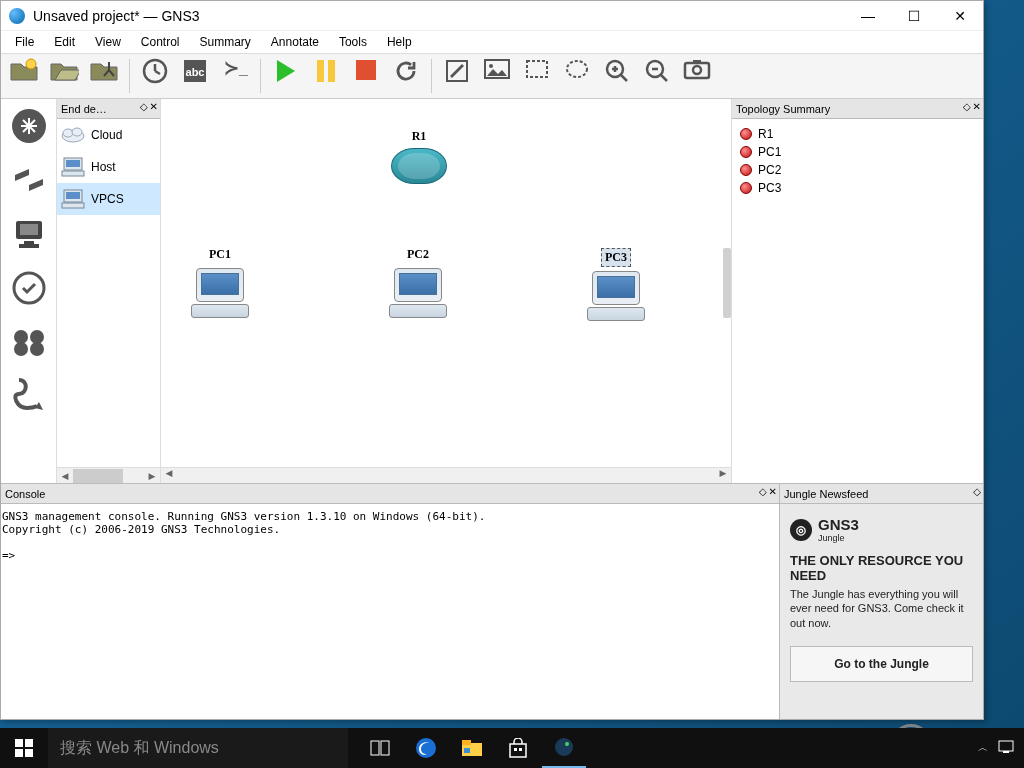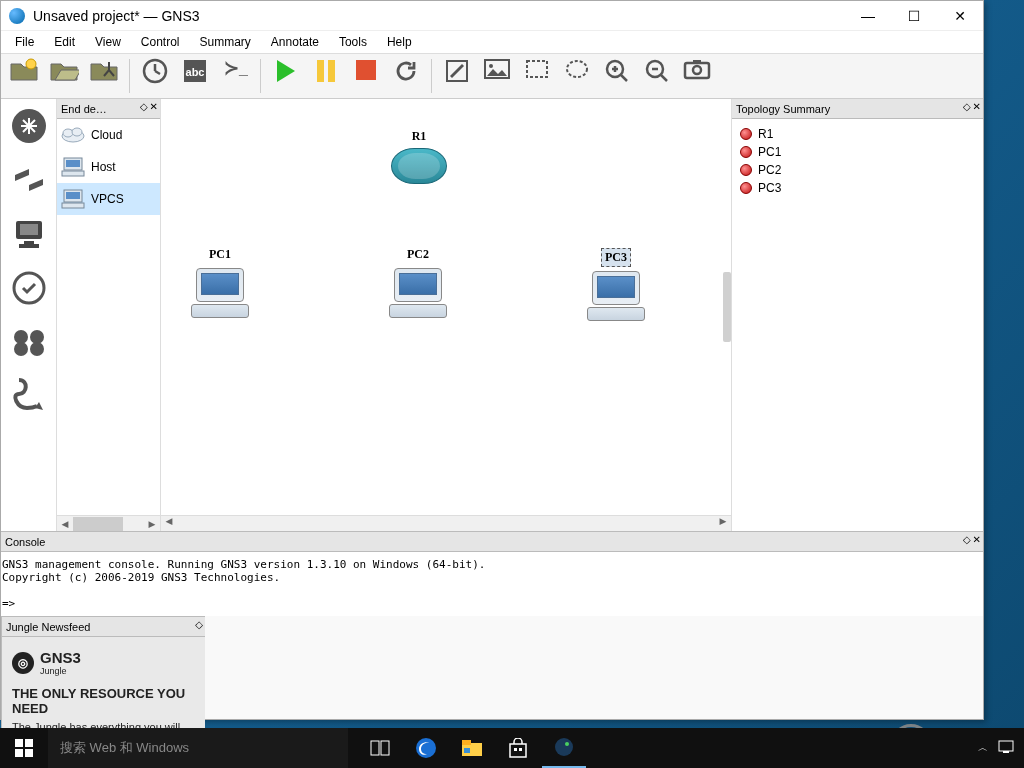--- a/index.html
+++ b/index.html
@@ -63,34 +63,34 @@
 .canvas-hscroll { height:16px; background:#f0f0f0; border-top:1px solid #ddd; position:relative;}
 .scrub { position:absolute; right:0; top:50%; width:8px; height:70px; background:#d0d0d0; transform:translateY(-50%); border-radius:2px;}
 
 
 .topo { width:252px; background:#fff; border-left:1px solid #ddd; display:flex; flex-direction:column; }
 .topolist { flex:1; padding:6px 8px; font-size:12px; }
 .topoitem { display:flex; align-items:center; gap:6px; padding:2px 0; }
 .statusdot { width:12px; height:12px; border-radius:50%; background:radial-gradient(circle at 35% 35%,#ff9090,#c01010); border:1px solid #800; }
 
 
-.lower { height:188px; display:flex;flex-direction:column; }
+.lower { height:236px; display:flex; }
 .console { flex:1; display:flex; flex-direction:column; border-top:1px solid #bbb; }
 .console-body { flex:1; background:#fff; font:11px monospace; padding:6px 1px; white-space:pre-wrap; }
 .jungle { width:204px; border-top:1px solid #bbb; border-left:1px solid #bbb; background:#e9e9e9; display:flex; flex-direction:column; }
 .jungle-body { flex:1; padding:12px 10px; font-size:11px; color:#222; }
 .jungle-logo { display:flex; align-items:center; gap:6px; font-weight:bold; font-size:15px; margin-bottom:10px;}
 .jungle-logo .ico { width:22px;height:22px;border-radius:50%;background:#222;display:flex;align-items:center;justify-content:center;color:#fff;font-size:12px;}
 .jungle-head { font-weight:bold; font-size:13px; margin-bottom:4px; }
 .jungle-btn { margin-top:16px; padding:10px; background:#f6f6f6; border:1px solid #bbb; text-align:center; font-weight:bold; font-size:12px; }
 
 
 .taskbar { position:absolute; left:0; right:0; bottom:0; height:40px; background:#101010; display:flex; align-items:center; color:#fff; }
 .taskbar .startbtn { width:48px; height:40px; display:flex; align-items:center; justify-content:center; }
-.taskbar .search { flex:0 0 300px; height:40px; background:#1a1a1a; display:flex; align-items:center; padding:0 12px; color:#888; font-size:13px; }
+.taskbar .search { flex:0 0 300px; height:40px; background:#1a1a1a; display:flex; align-items:center; padding:0 12px; color:#888; font-size:16px; }
 .taskbar .tasks { flex:1; display:flex; align-items:center; gap:2px; padding-left:10px;}
 .taskbar .ticon { width:44px; height:40px; display:flex; align-items:center; justify-content:center; }
 .taskbar .tray { display:flex; align-items:center; gap:10px; padding:0 10px; font-size:11px; }
 
 
 .watermark { position:absolute; right:6px; bottom:0; height:48px; display:flex; align-items:center; gap:4px; color:#555; font-weight:bold; pointer-events:none; opacity:.9; }
 .watermark .wm-logo{ width:40px;height:40px;border:3px solid #888;border-radius:50%;display:flex;align-items:center;justify-content:center;font-size:18px;color:#888;}
 </style>
 </head>
 <body>

